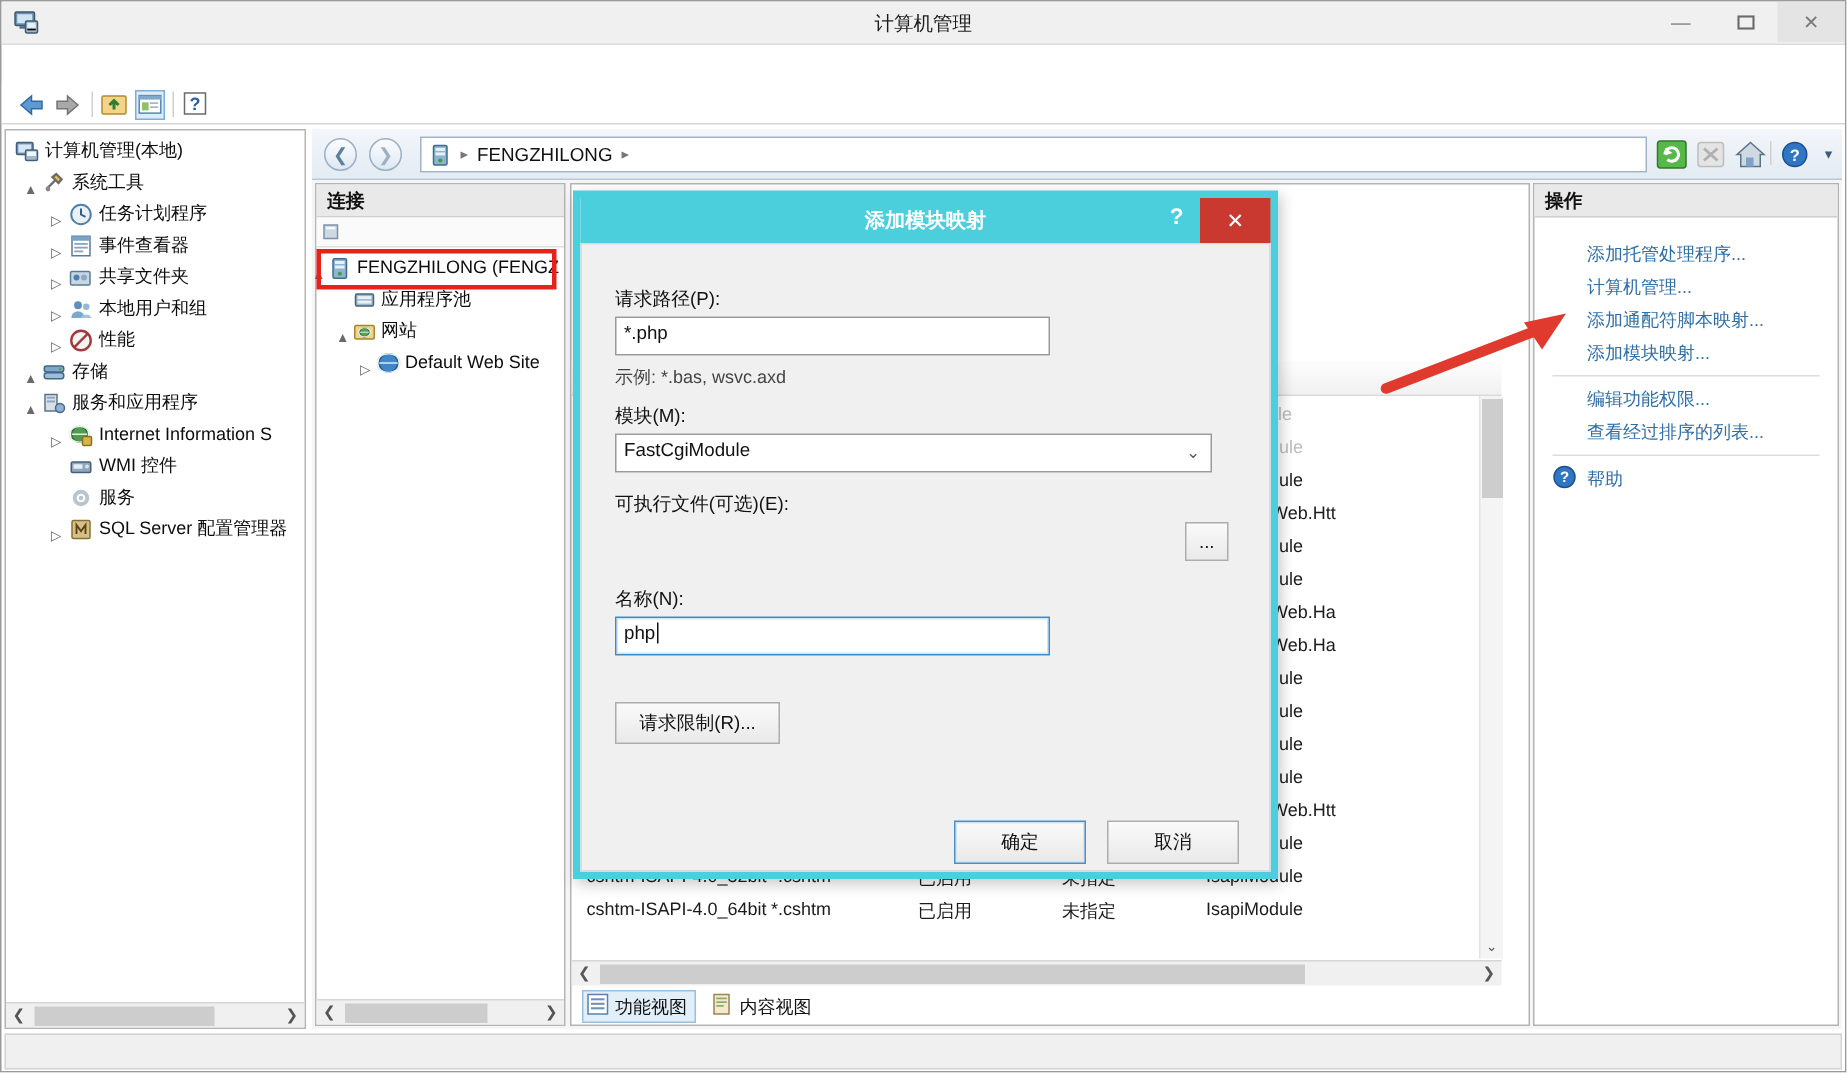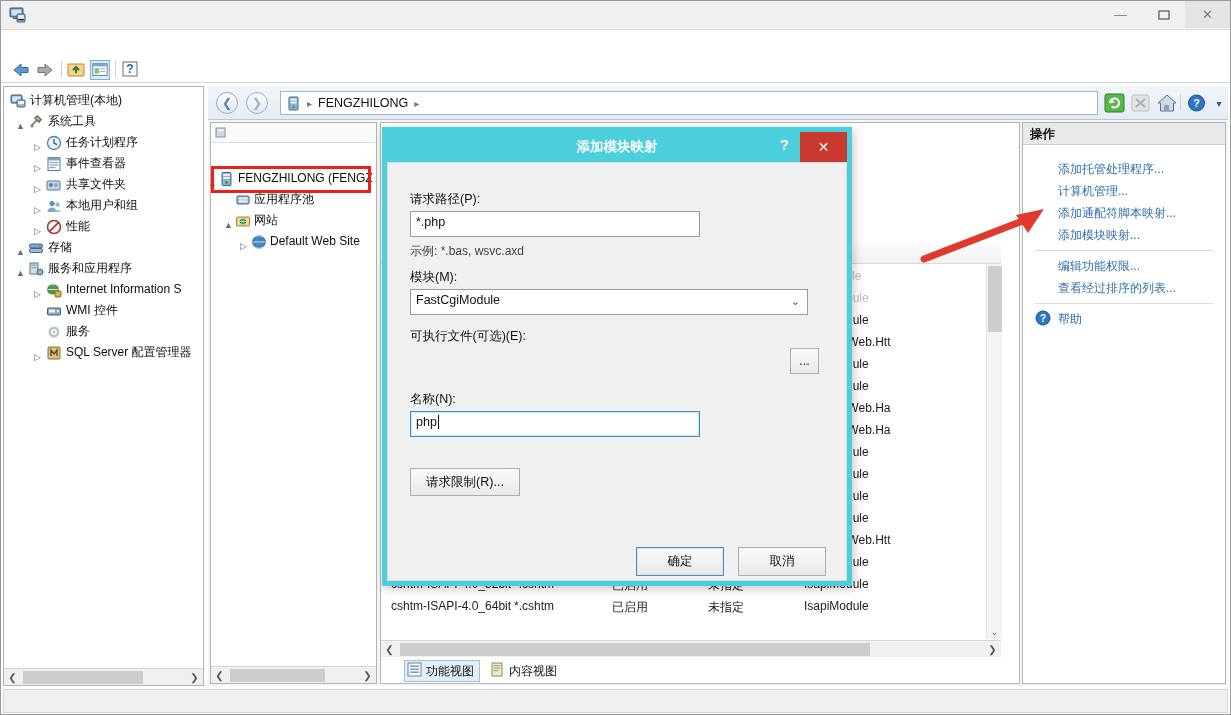--- a/index.html
+++ b/index.html
@@ -142,21 +142,21 @@
   .grow .gc { position: absolute; top: 3px; }
   .grow.dim .gc { color: #bdbdbd; }
   .vscroll {
     position: absolute; width: 16px; background: #f4f4f4; border-left: 1px solid #e3e3e3;
   }
   .vscroll .vthumb { position: absolute; left: 1px; width: 14px; background: #cdcdcd; }
   .vscroll .varr { position: absolute; left: 0; width: 15px; height: 15px; display:flex; align-items:center; justify-content:center; font-size:9px; color:#555; }
 
   .viewtabs {
     position: absolute; left: 172px; top: 538px; width: 572px; height: 26px;
-    display: flex; align-items: center; padding-left: 24px; gap: 10px;
+    display: flex; align-items: center; padding-left: 8px; gap: 10px;
   }
   .vtab { display: flex; align-items: center; gap: 4px; font-size: 12px; color: #111; }
   .vtab.active { background: #e2eef8; border: 1px solid #9bc0dd; padding: 1px 5px 1px 2px; }
 
   
   .actions {
     position: absolute; left: 814px; top: 2px; width: 204px; height: 562px;
     background: #ffffff; border: 1px solid #b4b4b4;
   }
   .act-link {
@@ -240,20 +240,21 @@
     <span class="app-icon">
       <svg width="18" height="18" viewBox="0 0 18 18">
         <rect x="1" y="2" width="13" height="9" rx="1" fill="#6f8fae" stroke="#3b5870"></rect>
         <rect x="2.5" y="3.5" width="10" height="6" fill="#cfe3f3"></rect>
         <rect x="4" y="11.5" width="7" height="1.6" fill="#4a6780"></rect>
         <rect x="8" y="8" width="8" height="8" rx="1" fill="#9fb6c9" stroke="#415b73"></rect>
         <rect x="9.2" y="9.2" width="5.6" height="3.4" fill="#e8f1f8"></rect>
         <rect x="9.2" y="13.2" width="5.6" height="1" fill="#5a7governance"></rect>
       </svg>
     </span>
+    <div class="tb-title">计算机管理</div>
     <div class="wbtn min">—</div>
     <div class="wbtn max">
       <svg width="12" height="12" viewBox="0 0 12 12">
           <rect x="1" y="2" width="10" height="8" fill="none" stroke="#6a6a6a" stroke-width="1.4"></rect>
         </svg>
     </div>
     <div class="wbtn close">✕</div>
   </div>
 
 
@@ -465,20 +466,21 @@
             <circle cx="10.5" cy="10" r="8" fill="#2f76c4" stroke="#1d4f8c"></circle>
             <text x="10.5" y="14" font-size="11" font-weight="bold" text-anchor="middle" fill="#ffffff" font-family="Liberation Sans, sans-serif">?</text>
           </svg>
       </span>
       <span class="aico" style="left:1000px; font-size:10px; color:#3b5d7a; display:flex; align-items:center; justify-content:center;">▾</span>
     </div>
 
     <div class="iis-body">
 
       <div class="conn">
+        <div class="pane-hdr">连接</div>
         <div class="conn-toolbar">
           <svg width="16" height="14" viewBox="0 0 16 14" style="margin:3px 0 0 4px">
             <rect x="1" y="2" width="9" height="9" fill="#cdd9e4" stroke="#7e93a6"></rect>
             <rect x="2.5" y="3.5" width="6" height="1.3" fill="#ffffff"></rect>
           </svg>
         </div>
         <div class="conn-tree" id="conn-tree">
             <div class="tnode">
               <span class="tw" style="left:-3px">▲</span>
               <span class="ticon" style="left:8px"><svg width="16" height="16" viewBox="0 0 16 16">

